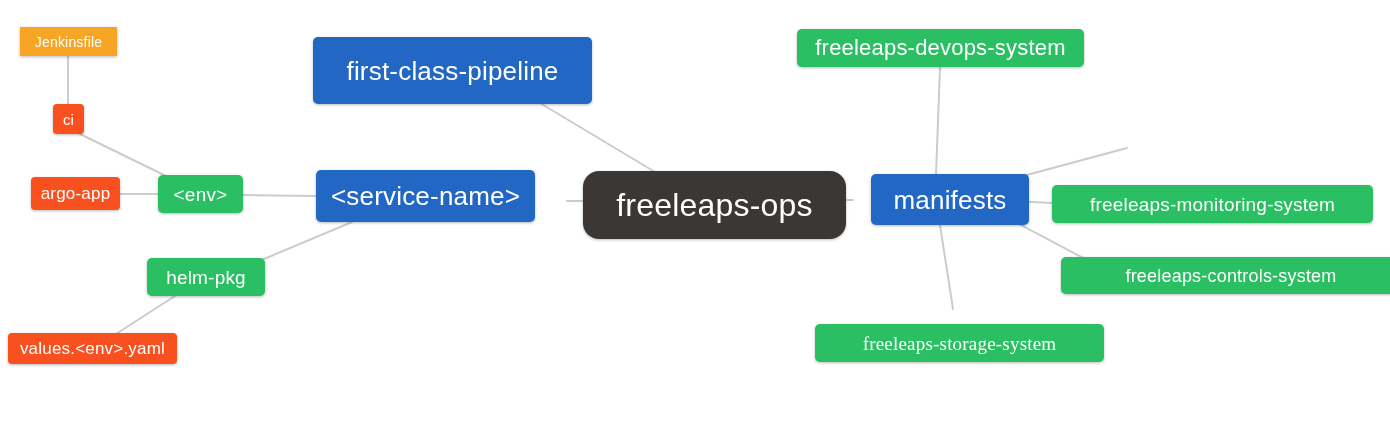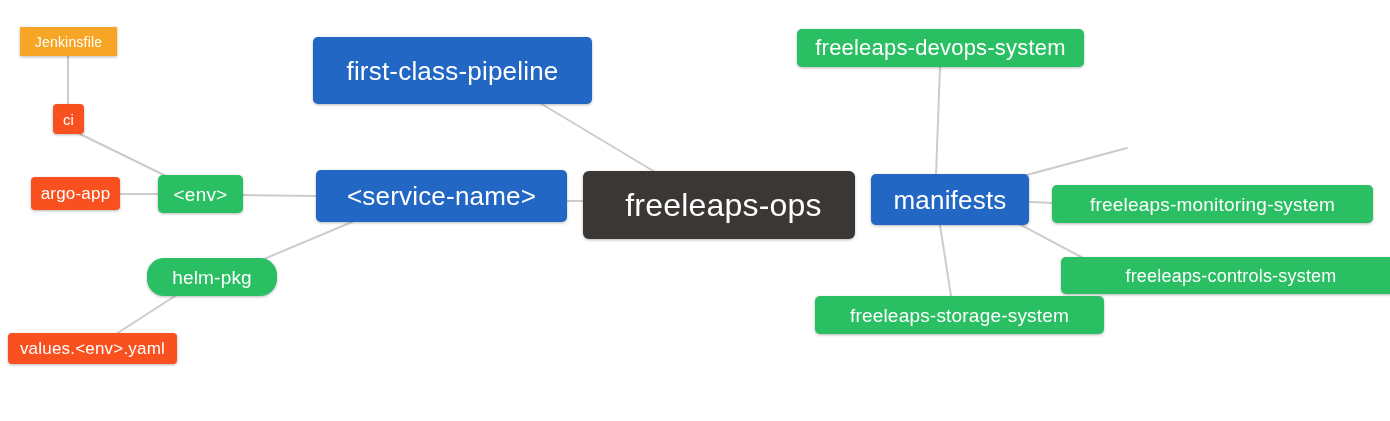--- a/index.html
+++ b/index.html
@@ -35,21 +35,21 @@
     align-items: center;
     justify-content: center;
     color: var(--node-text, #ffffff);
     white-space: nowrap;
     border-radius: 5px;
     box-shadow: 0 1px 3px rgba(0,0,0,0.28);
     cursor: pointer;
     line-height: 1;
     letter-spacing: 0.2px;
   }
-  .bg-root   { background: var(--root, #3b3735);       border-radius: 6px; padding-left: 9px; }
+  .bg-root   { background: var(--root, #3b3735);       border-radius: 16px; }
   .bg-branch { background: var(--branch, #2267c3); }
   .bg-green  { background: var(--leaf-green, #2abf62); }
   .bg-red    { background: var(--leaf-red, #f8501e);   border-radius: 4px; }
   .bg-orange { background: var(--leaf-orange, #f6a624);border-radius: 0; }
 </style>
 </head>
 <body>
 
 <div class="canvas">
 
@@ -71,34 +71,34 @@
   </svg>
 
   <div class="node bg-orange" style="left:20px;  top:27px;  width:97px;  height:29px; font-size:14px;">Jenkinsfile</div>
 
   <div class="node bg-red" style="left:53px;  top:104px; width:31px;  height:30px; font-size:15px;">ci</div>
 
   <div class="node bg-red" style="left:31px;  top:177px; width:89px;  height:33px; font-size:17px;">argo-app</div>
 
   <div class="node bg-green" style="left:158px; top:175px; width:85px;  height:38px; font-size:19px;">&lt;env&gt;</div>
 
-  <div class="node bg-green" style="left:147px; top:258px; width:130px; height:38px; font-size:19px;border-radius:17px;">helm-pkg</div>
+  <div class="node bg-green" style="left:147px; top:258px; width:118px; height:38px; font-size:19px;">helm-pkg</div>
 
   <div class="node bg-red" style="left:8px;   top:333px; width:169px; height:31px; font-size:17px;">values.&lt;env&gt;.yaml</div>
 
   <div class="node bg-branch" style="left:313px; top:37px;  width:279px; height:67px; font-size:26px;">first-class-pipeline</div>
 
-  <div class="node bg-branch" style="left:316px; top:170px; width:251px; height:52px; font-size:26px;">&lt;service-name&gt;</div>
+  <div class="node bg-branch" style="left:316px; top:170px; width:219px; height:52px; font-size:26px;">&lt;service-name&gt;</div>
 
   <div class="node bg-root" style="left:583px; top:171px; width:263px; height:68px; font-size:32px;">freeleaps-ops</div>
 
   <div class="node bg-branch" style="left:852px; top:174px; width:158px; height:51px; font-size:26px;margin-left:19px;">manifests</div>
 
   <div class="node bg-green" style="left:797px;  top:29px;  width:287px; height:38px; font-size:22px;">freeleaps-devops-system</div>
 
 
   <div class="node bg-green" style="left:1052px; top:185px; width:321px; height:38px; font-size:19px;">freeleaps-monitoring-system</div>
 
   <div class="node bg-green" style="left:1061px; top:257px; width:340px; height:37px; font-size:18px;">freeleaps-controls-system</div>
 
-  <div class="node bg-green" style="left:815px;  top:296px; width:289px; height:38px; font-size:19px;">freeleaps-storage-system</div>
+  <div class="node bg-green" style="left:815px;  top:324px; width:289px; height:38px; font-size:19px;font-family:Liberation Serif, serif;">freeleaps-storage-system</div>
 
 </div>
 
 </body></html>

